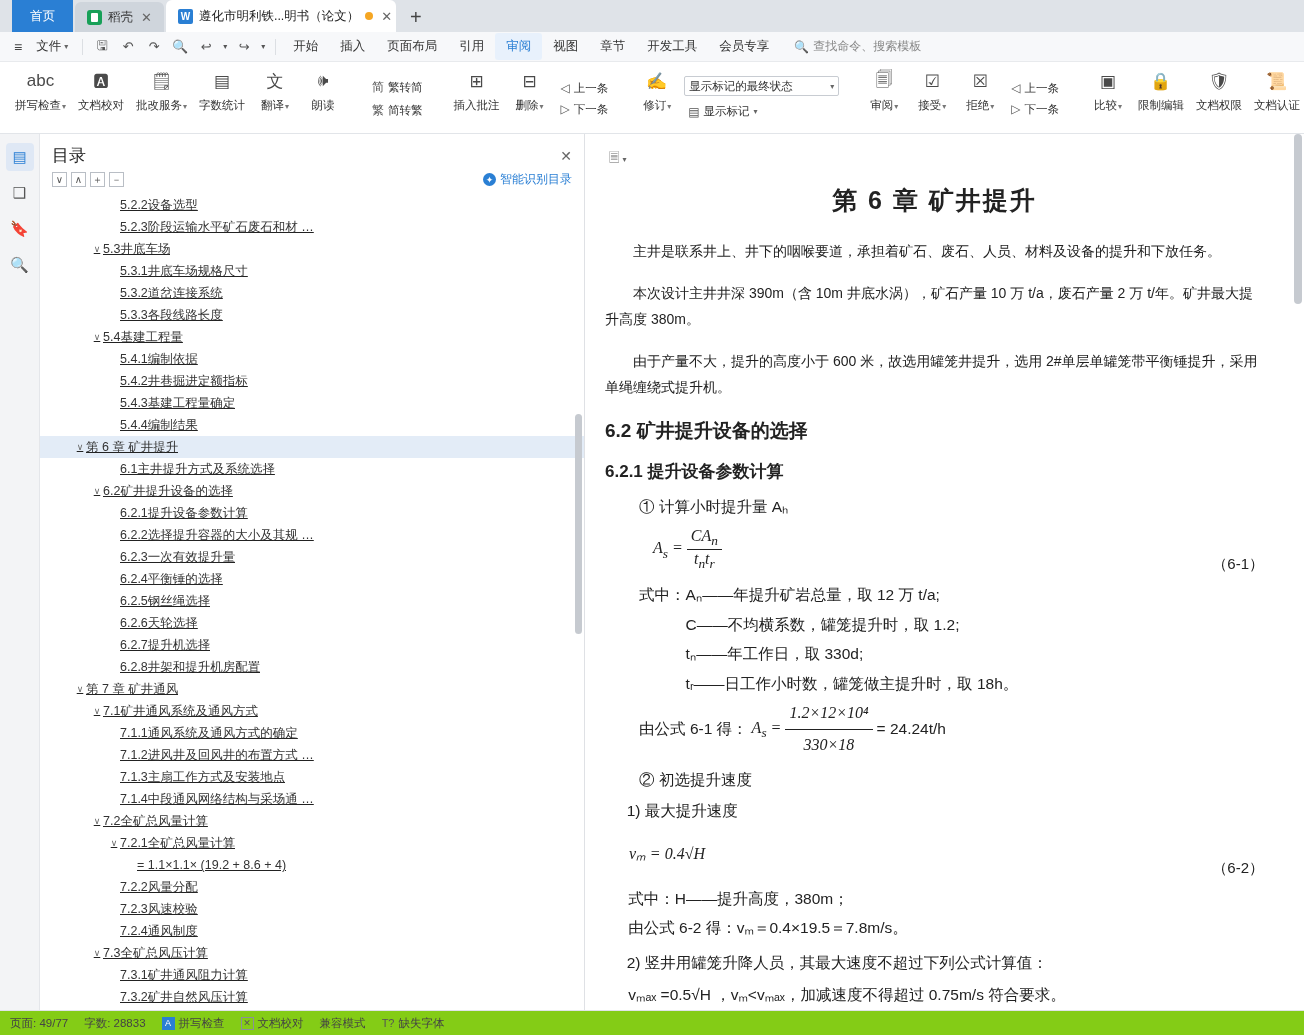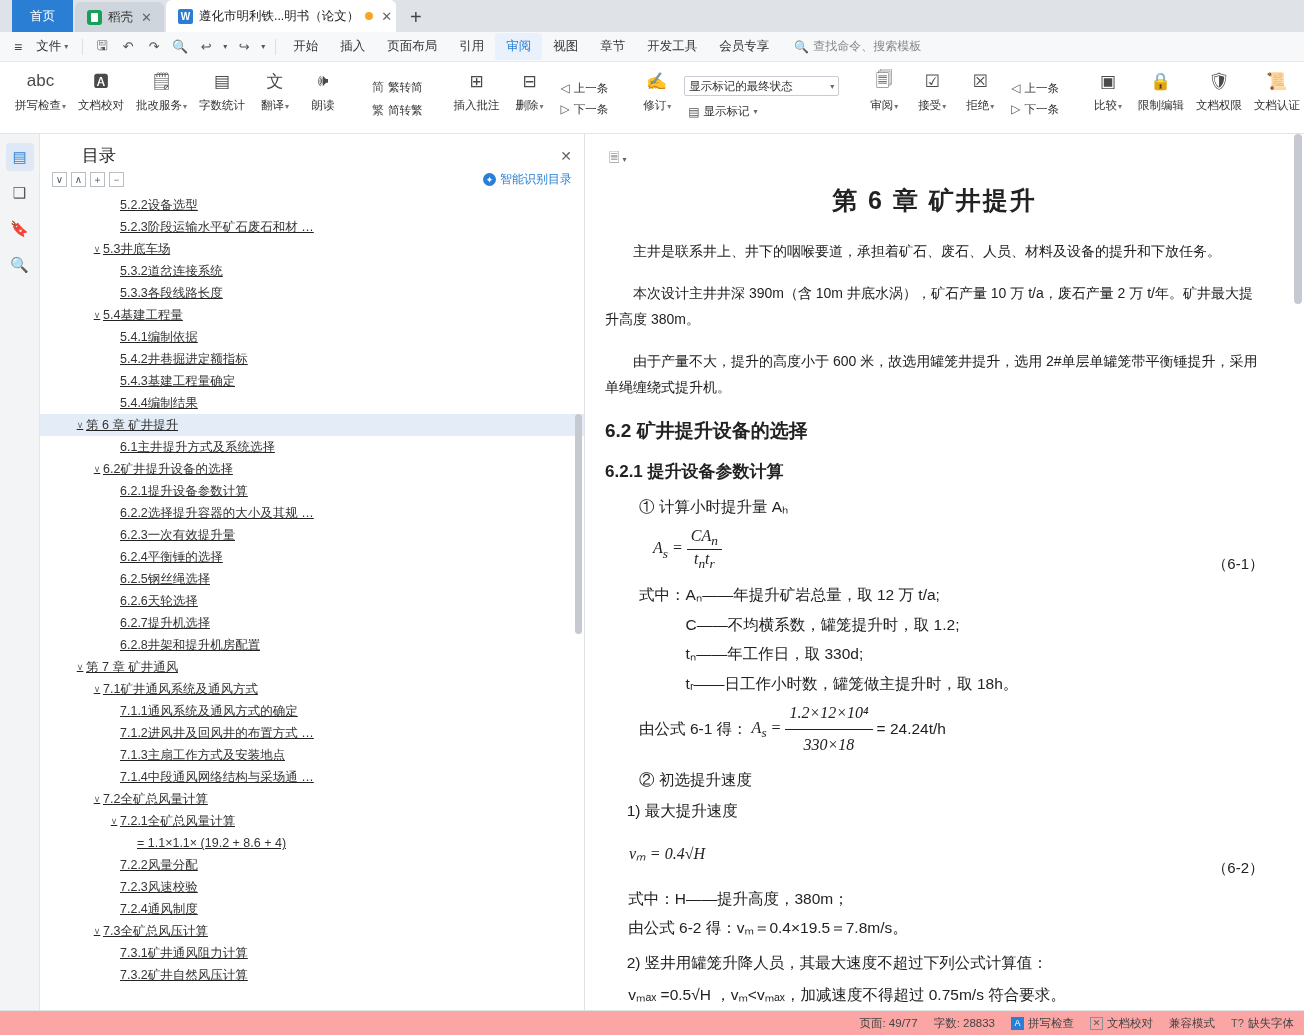--- a/index.html
+++ b/index.html
@@ -80,21 +80,21 @@
 
   
   .rail { width:40px; background:#f3f4f6; border-right:1px solid #e4e6ea; padding-top:6px; }
   .railbtn { width:28px;height:28px;margin:3px auto 8px auto;display:flex;align-items:center;justify-content:center;
              border-radius:4px; color:#555; font-size:15px;}
   .railbtn.sel { background:#dfe8f5; color:#2a7fd4; }
 
   
   .outline { width:545px; border-right:1px solid #dfe1e5; display:flex; flex-direction:column; background:#fff; position:relative;}
   .outline-head { padding:10px 12px 2px 12px; display:flex; align-items:center; justify-content:space-between;}
-  .outline-title { font-size:17px; color:#222;margin-left:30px; }
+  .outline-title { font-size:17px; color:#222; }
   .outline-close { color:#666; font-size:14px;}
   .outline-tools { display:flex;align-items:center;justify-content:space-between; padding:2px 12px 6px 12px;}
   .otool { display:flex; gap:4px; }
   .obox { width:15px;height:15px;border:1px solid #b9bec5; color:#555; font-size:10px;
           display:flex;align-items:center;justify-content:center; background:#fff;}
   .smartlink { color:#2a7fd4; font-size:12px; display:flex;align-items:center;gap:4px;}
   .smartlink .bulb { width:13px;height:13px;border-radius:50%;background:#2a7fd4;color:#fff;font-size:9px;
                      display:flex;align-items:center;justify-content:center;}
   .olist { flex:1; overflow:hidden; position:relative; font-size:12.5px;text-decoration:underline; }
   .oitem { display:flex; align-items:center; height:22px; padding-right:8px; color:#333; white-space:nowrap; overflow:hidden;}
@@ -116,22 +116,22 @@
   .eqno { font-size:15px;margin-top:31px; }
   .lstitem { font-size:15.5px; margin:10px 0 6px 2.2em; }
   .defn { font-size:15.5px; line-height:1.9; margin-left:2.2em;}
   .frac { display:inline-flex; flex-direction:column; align-items:center; vertical-align:middle; font-style:italic;}
   .frac .num { border-bottom:1px solid #222; padding:0 4px; }
   .frac .den { padding:0 4px; }
   .docscroll { position:absolute; right:2px; top:0; width:8px; height:170px; background:#c6cad0; border-radius:4px;}
 
   
   .status {
-    height:25px; background:#fca5a5; border-top:1px solid #e0e3e7;
-    display:flex; align-items:center; gap:16px; padding:0 10px; font-size:11.5px; color:#444;justify-content:flex-end;
+    height:25px; background:#84cc16; border-top:1px solid #e0e3e7;
+    display:flex; align-items:center; gap:16px; padding:0 10px; font-size:11.5px; color:#444;
   }
   .status .chip { display:flex; align-items:center; gap:4px;}
   .status .sq { width:13px;height:13px;border:1px solid #8a9099; display:flex;align-items:center;justify-content:center;font-size:9px;color:#555;}
 </style>
 </head>
 <body>
 
 <div class="tabbar">
   <div class="tab home">
     <span>首页</span>
@@ -348,20 +348,25 @@
         </div>
         <div class="oitem">
           <span style="width: 68px; flex: 0 0 auto;"></span>
           <span class="car"></span>
           <span class="txt">5.2.3阶段运输水平矿石废石和材 …</span>
         </div>
         <div class="oitem">
           <span style="width: 51px; flex: 0 0 auto;"></span>
           <span class="car">∨</span>
           <span class="txt">5.3井底车场</span>
+        </div>
+        <div class="oitem">
+          <span style="width: 68px; flex: 0 0 auto;"></span>
+          <span class="car"></span>
+          <span class="txt">5.3.1井底车场规格尺寸</span>
         </div>
         <div class="oitem">
           <span style="width: 68px; flex: 0 0 auto;"></span>
           <span class="car"></span>
           <span class="txt">5.3.2道岔连接系统</span>
         </div>
         <div class="oitem">
           <span style="width: 68px; flex: 0 0 auto;"></span>
           <span class="car"></span>
           <span class="txt">5.3.3各段线路长度</span>

